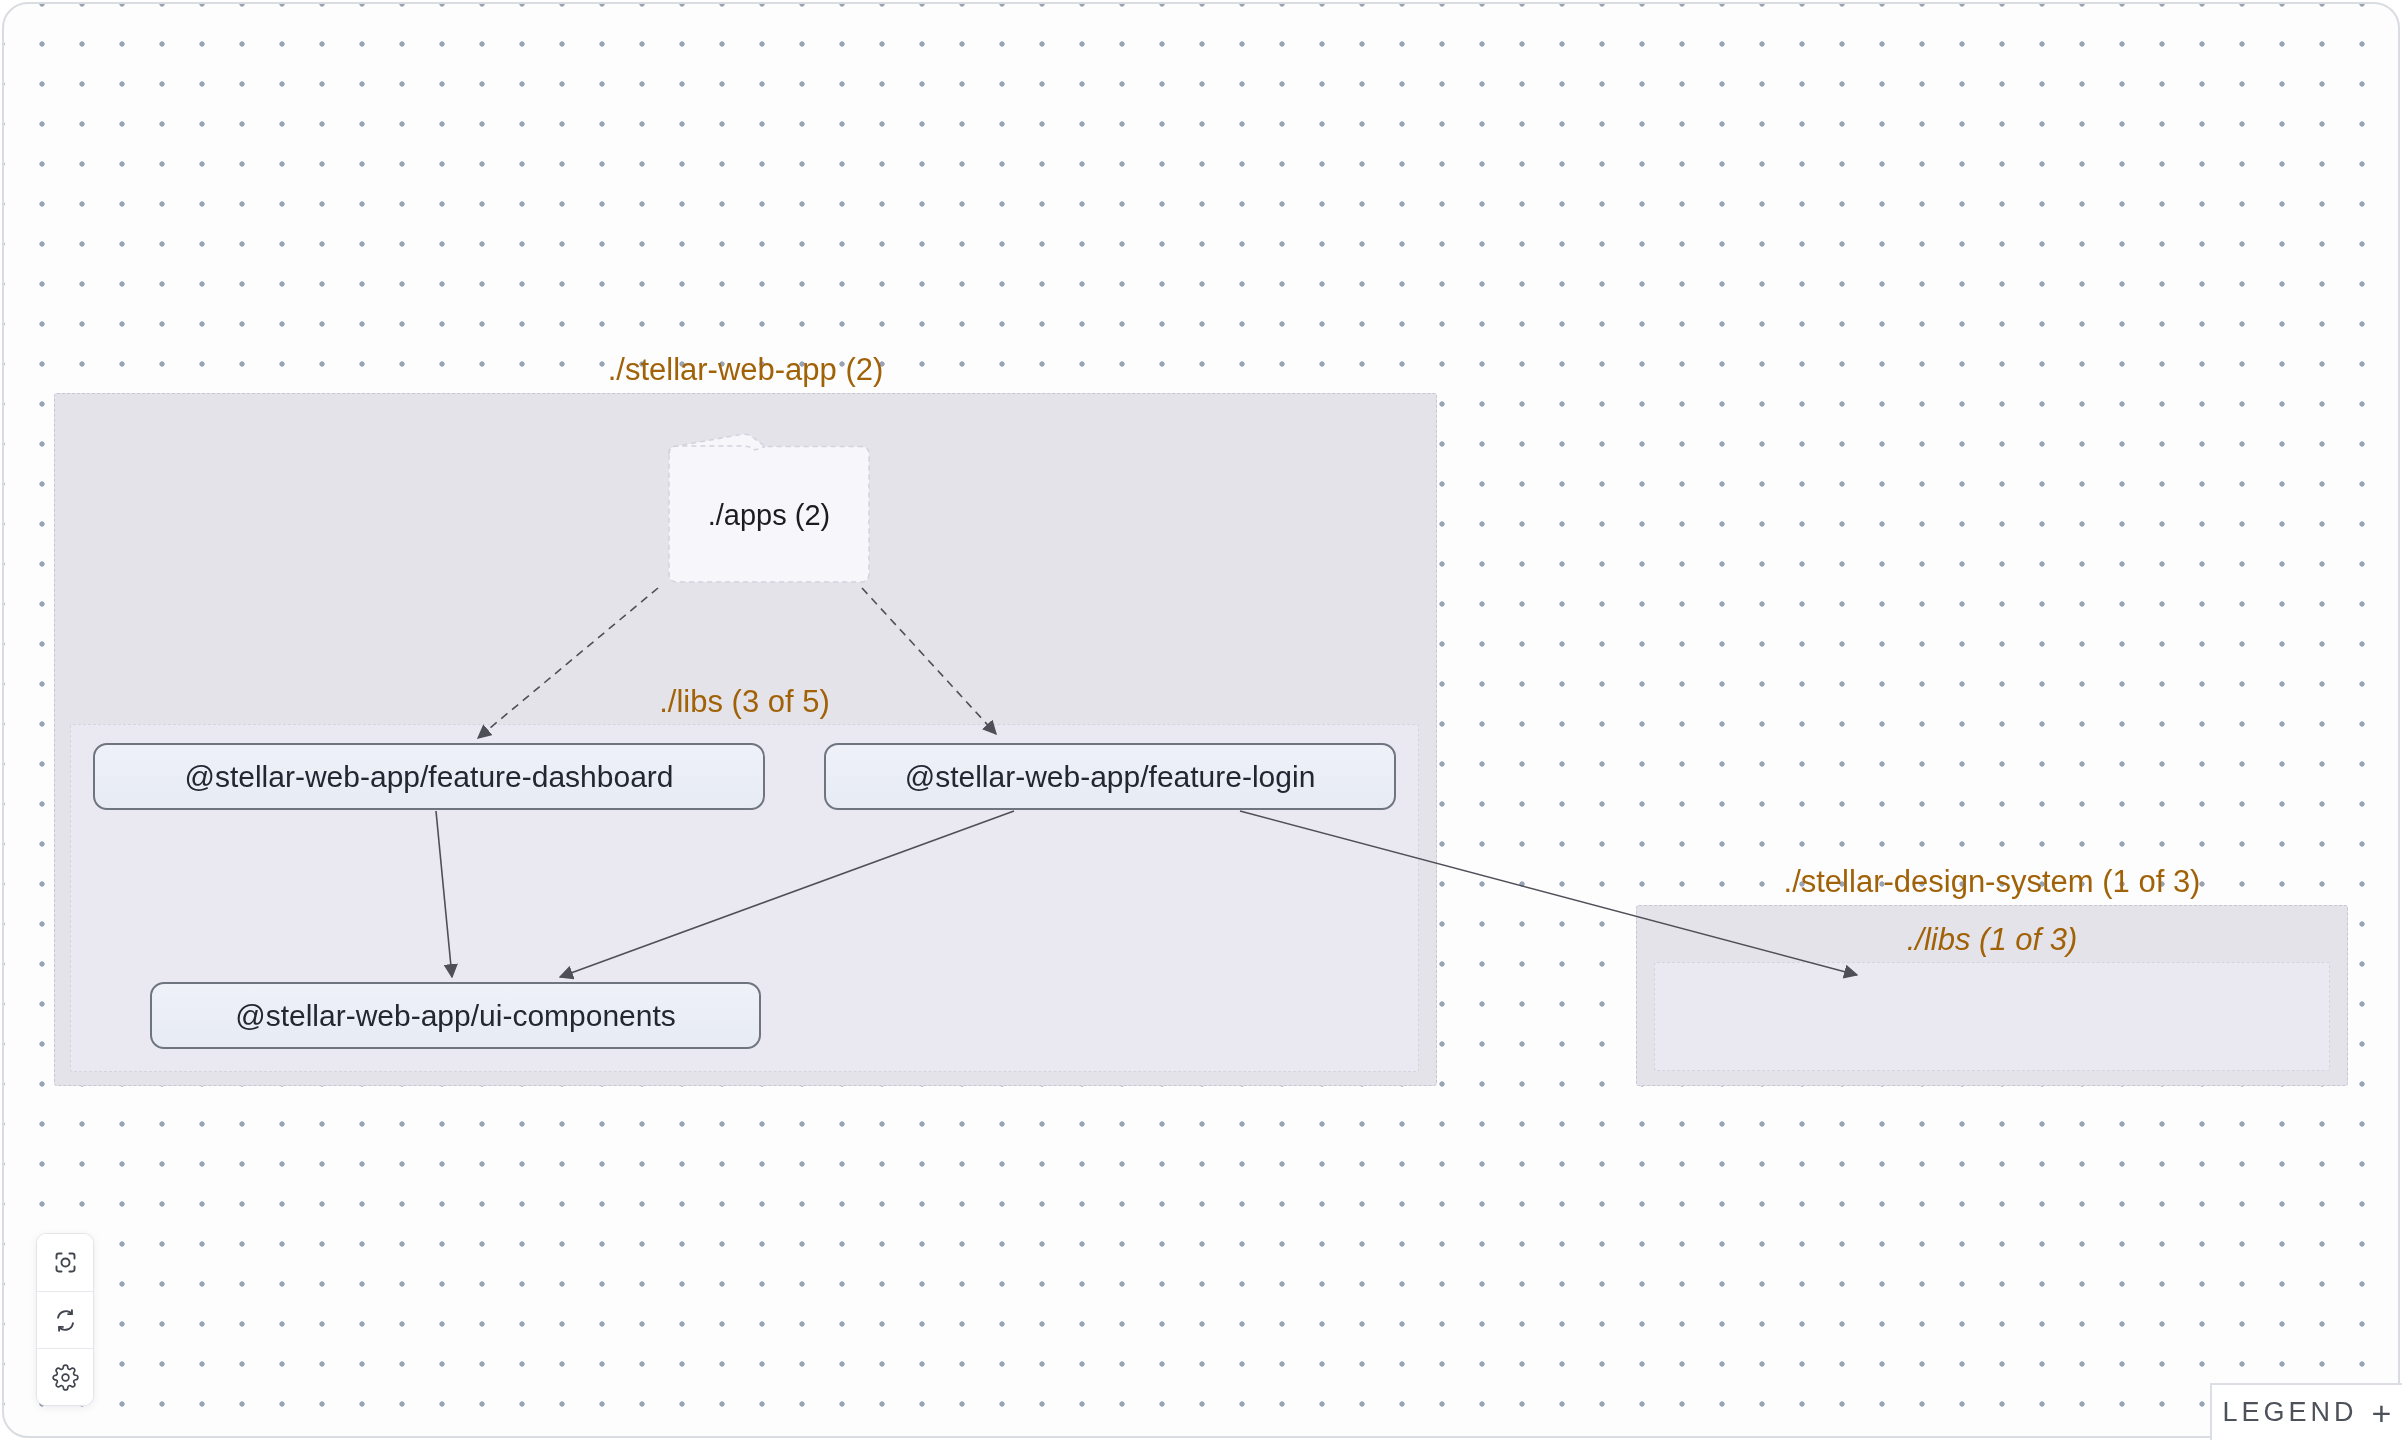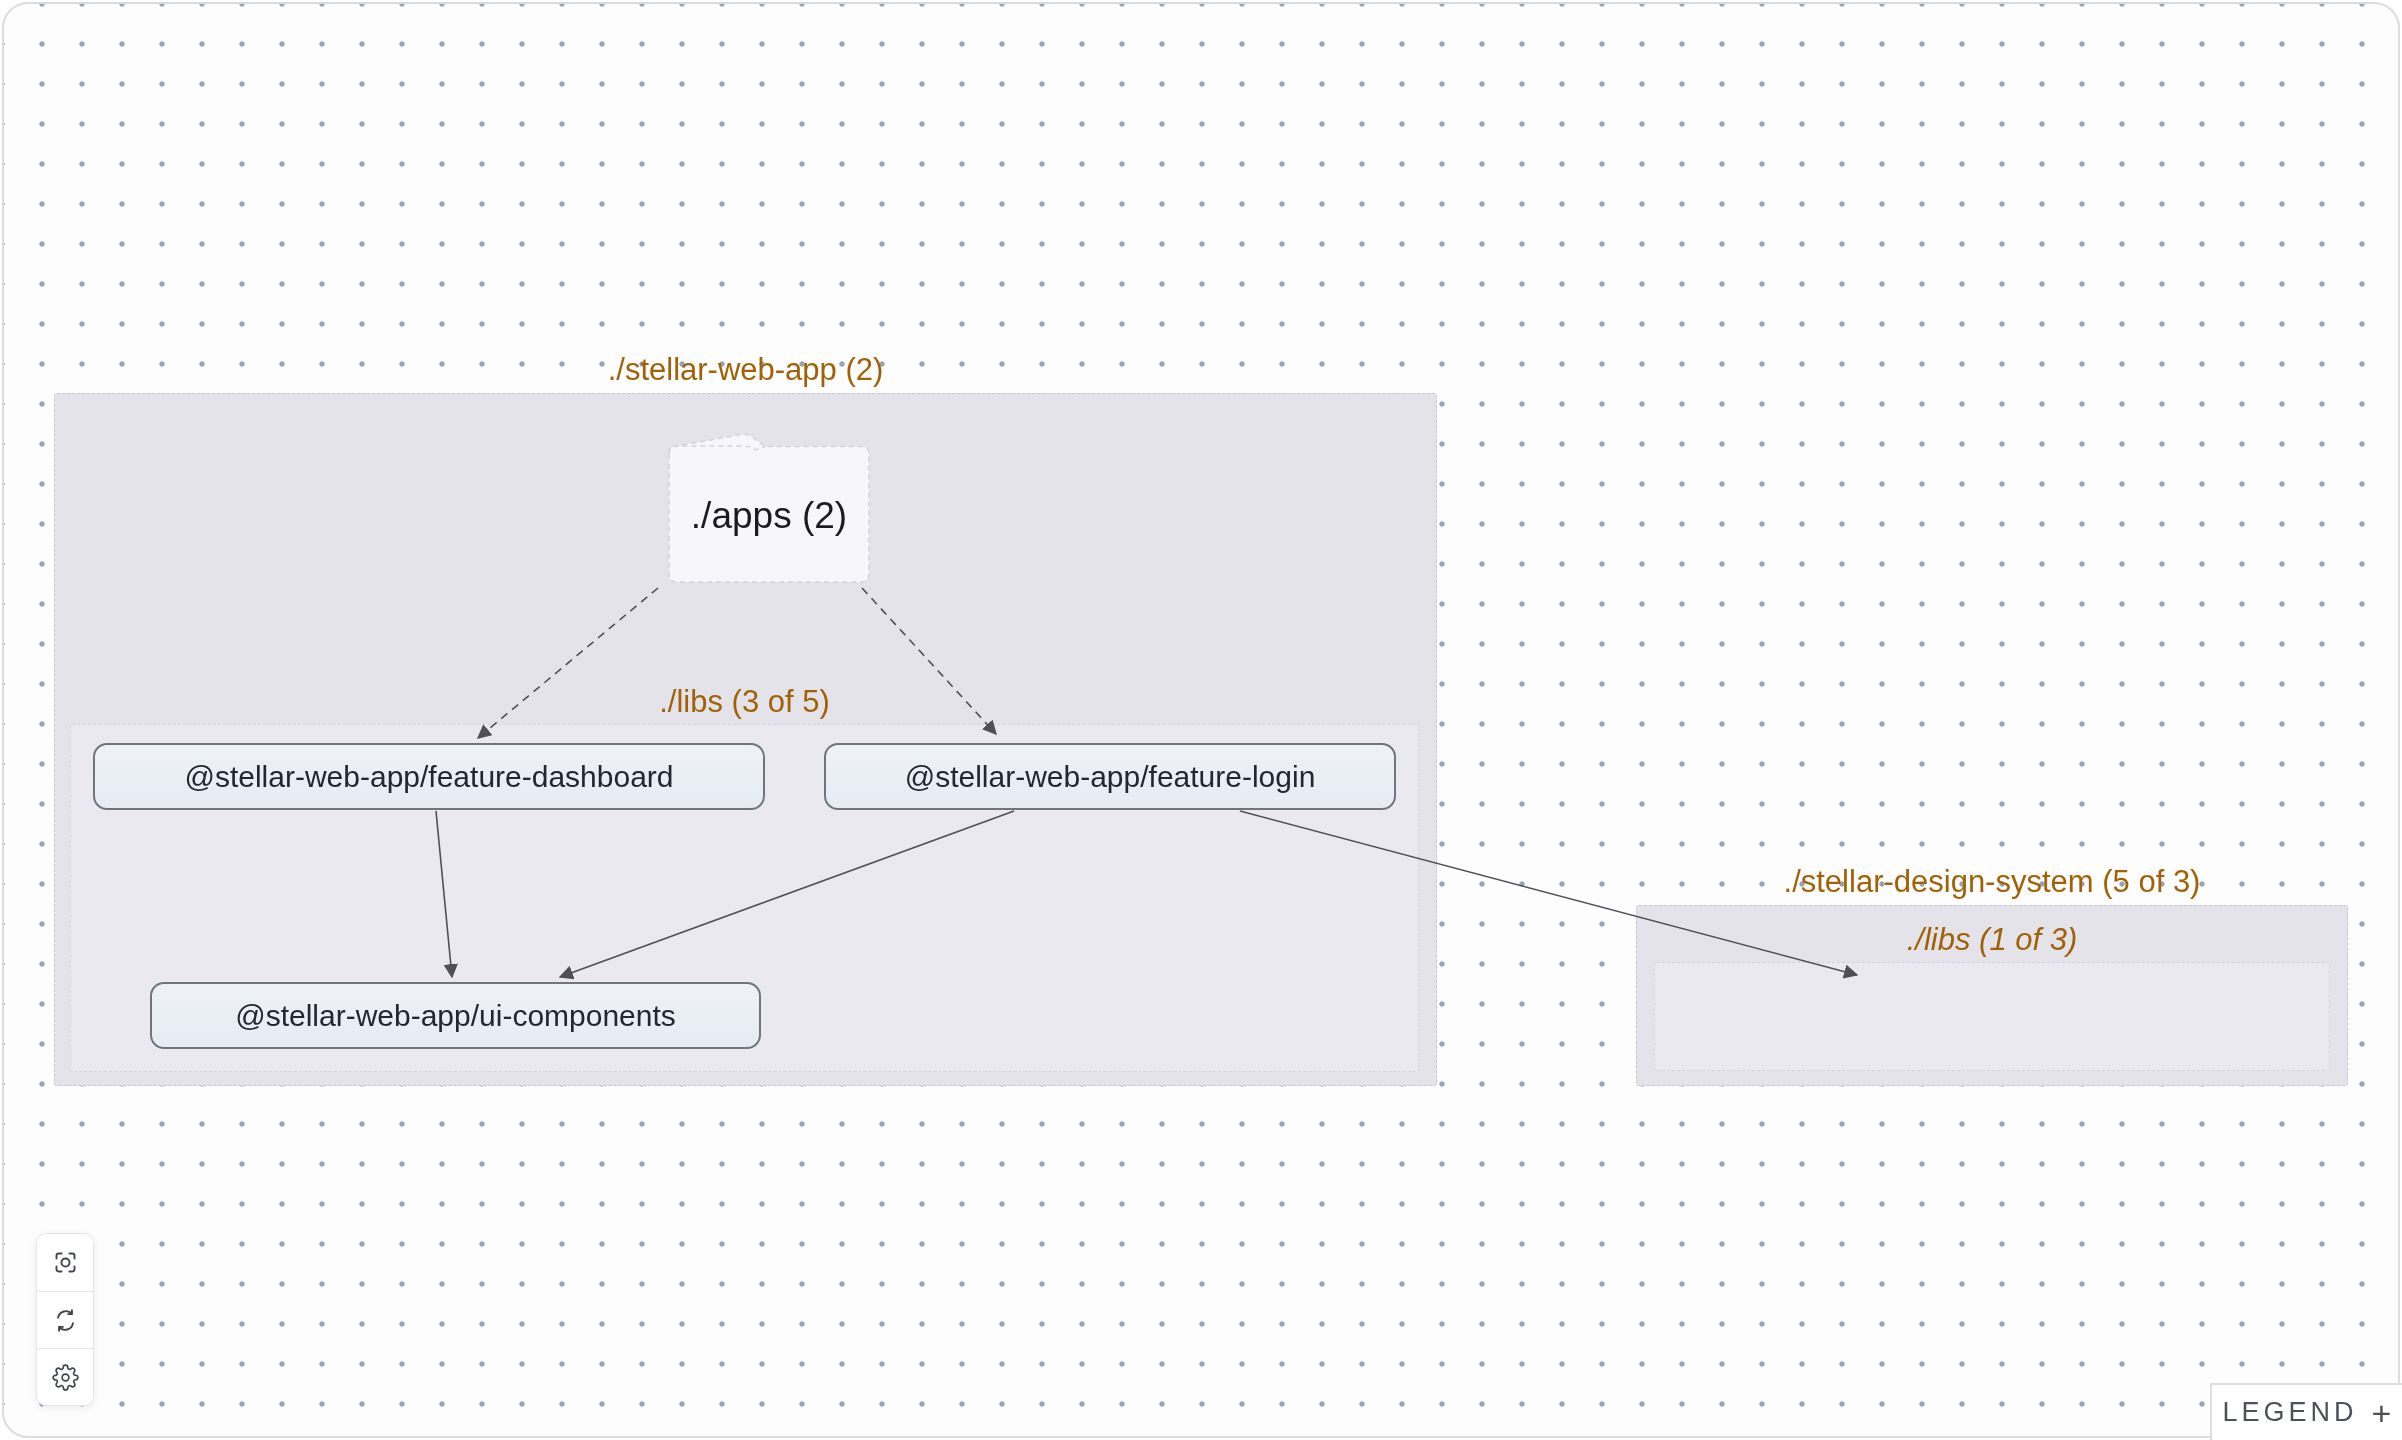--- a/index.html
+++ b/index.html
@@ -37,21 +37,21 @@
     border: 2px solid #6f757f; border-radius: 14px;
     font-size: 30px; color: #222732; white-space: nowrap; cursor: pointer; z-index: 3;
   }
 
   
   .folder { position: absolute; width: 204px; height: 152px; z-index: 2; cursor: pointer; }
   .folder svg { position: absolute; inset: 0; }
   .folder-label {
     position: absolute; left: 0; top: 15px; right: 0; bottom: 0;
     display: flex; align-items: center; justify-content: center;
-    font-size: 37px; color: #1b1c22; white-space: nowrap;
+    font-size: 29px; color: #1b1c22; white-space: nowrap;
   }
 
   
   .edges { position: absolute; inset: 0; z-index: 4; pointer-events: none; }
   .edge { stroke: #4f4f58; stroke-width: 1.6px; fill: none; }
   .edge.dashed { stroke-dasharray: 8 6; }
 
   
   .controls {
     position: absolute; left: 36px; top: 1233px; width: 58px; z-index: 6;
@@ -93,21 +93,21 @@
         <path d="M2 22 Q2 14 10 14 L74 2.5 Q81 1.5 86 5.5 L98 14.5 L194 14.5 Q202 14.5 202 22.5 L202 142 Q202 150 194 150 L10 150 Q2 150 2 142 Z" fill="#f7f6fa" stroke="#d5d1de" stroke-width="1.5" stroke-dasharray="5 4"></path>
         <path d="M2 22 Q2 14 10 14 L76 14 Q83 14 88 18 L98 14.5" fill="none" stroke="#d5d1de" stroke-width="1.5" stroke-dasharray="5 4"></path>
       </svg>
       <div class="folder-label">./apps (2)</div>
     </div>
 
     <div class="node" style="left:824px; top:743px; width:572px;">@stellar-web-app/feature-login</div>
     <div class="node" style="left:93px; top:743px; width:672px;">@stellar-web-app/feature-dashboard</div>
     <div class="node" style="left:150px; top:982px; width:611px;">@stellar-web-app/ui-components</div>
 
-    <div class="group-title" style="left:1636px; width:712px; top:860px;">./stellar-design-system (5 of 3)</div>
+    <div class="group-title" style="left:1636px; width:712px; top:860px;">./stellar-design-system (1 of 3)</div>
     <div class="group" style="left:1636px; top:905px; width:712px; height:181px;"></div>
 
     <div class="subgroup-title" style="left:1654px; width:676px; top:918px;font-style:italic;">./libs (1 of 3)</div>
     <div class="subgroup" style="left:1654px; top:962px; width:676px; height:109px;"></div>
 
 
     <svg class="edges" width="2402" height="1440" viewBox="0 0 2402 1440">
       <defs>
         <marker id="arrow" viewBox="0 0 10 10" refX="9" refY="5" markerWidth="9" markerHeight="9" orient="auto-start-reverse">
           <path d="M0 0 L10 5 L0 10 z" fill="#4f4f58"></path>

